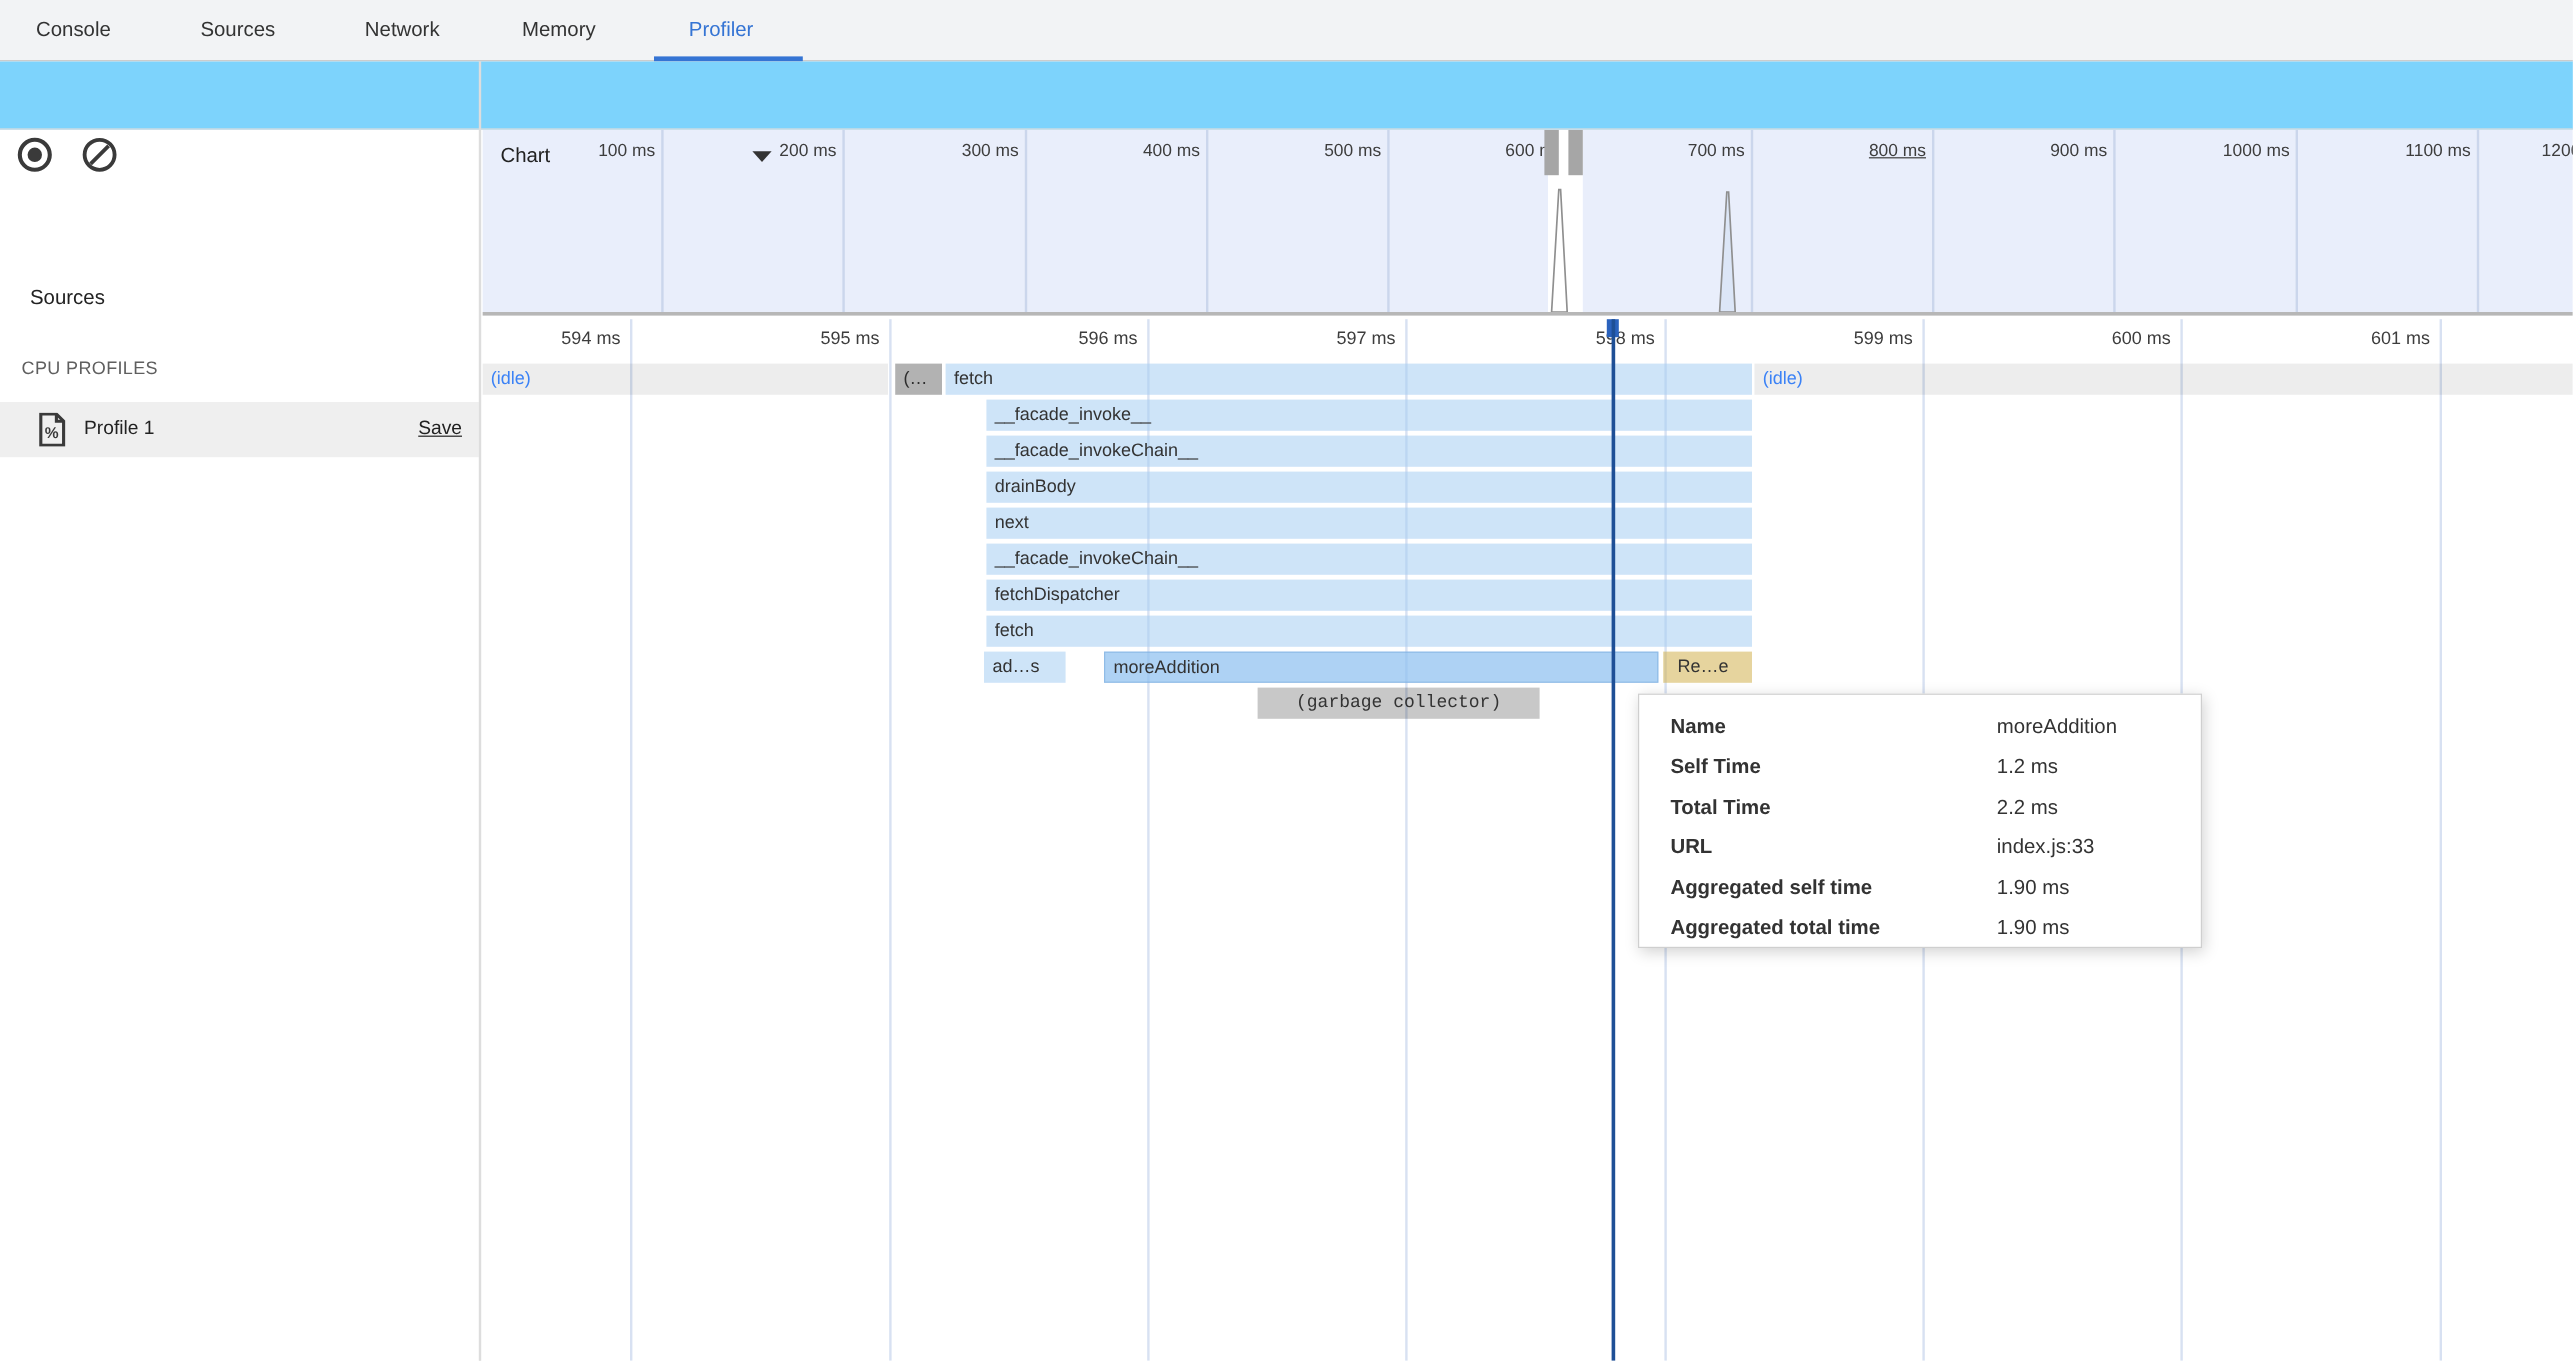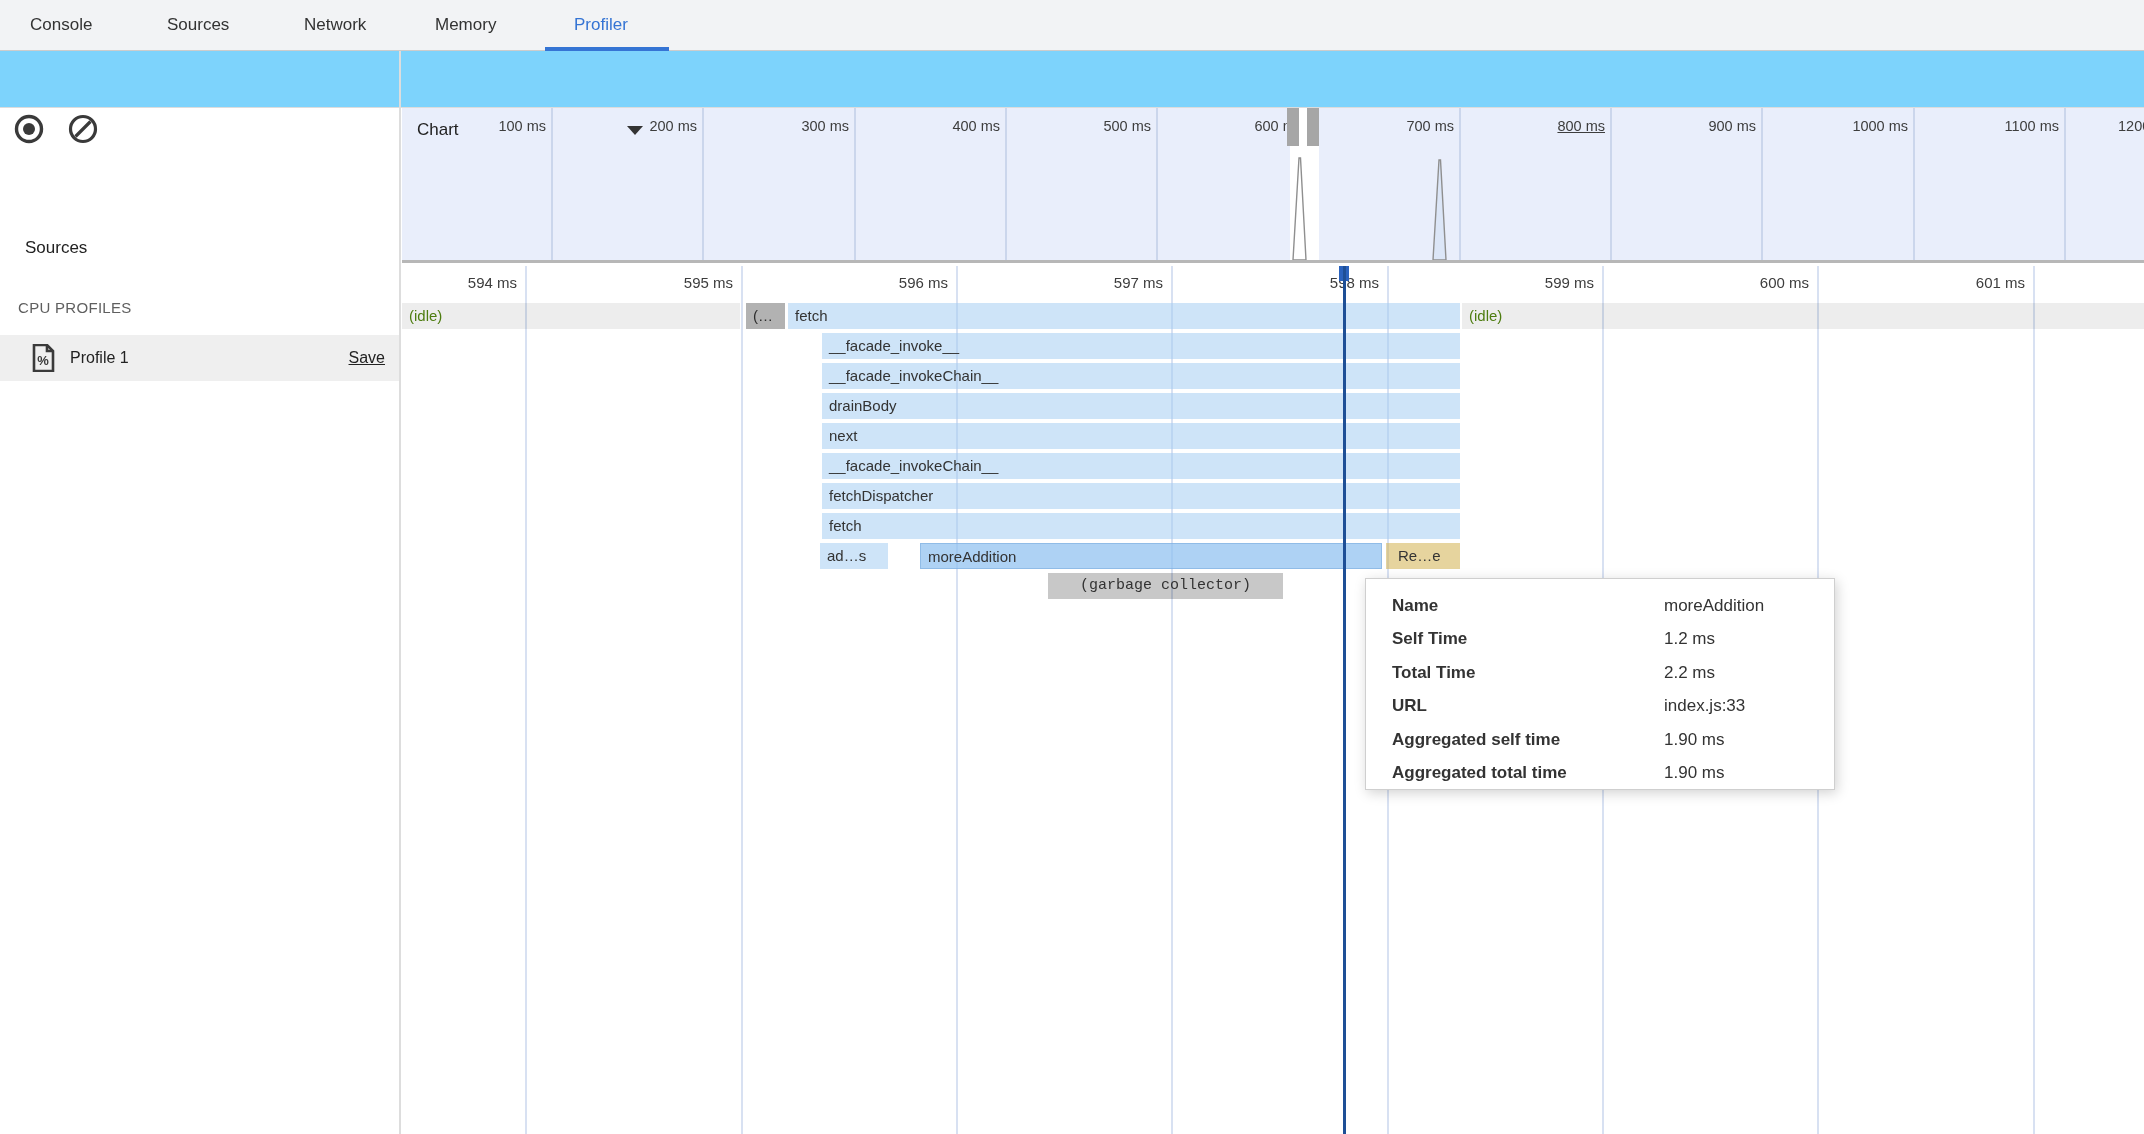--- a/index.html
+++ b/index.html
@@ -51,21 +51,21 @@
 
   
   .fl-grid{position:absolute;top:158px;width:2px;height:868px;background:#d8e1f2;}
   .ruler-label{position:absolute;top:166px;font-size:15px;color:#3d3d3d;white-space:nowrap;}
 
   
   .bar{position:absolute;height:26px;line-height:26px;font-size:15px;color:#333;
        padding-left:7px;box-sizing:border-box;white-space:nowrap;overflow:hidden;cursor:default;z-index:2;}
   .bar.call{background:rgba(166,205,243,0.55);}
   .bar.hover{background:rgba(143,192,240,0.72);border:1px solid rgba(120,170,220,0.55);}
-  .bar.idle{background:rgba(0,0,0,0.072);color:#4d7c0f;}
+  .bar.idle{background:rgba(0,0,0,0.072);color:#3b82f6;}
   .bar.sys{background:rgba(0,0,0,0.30);color:#2d2d2d;}
   .bar.gc{background:rgba(0,0,0,0.215);text-align:center;padding-left:0;}
   .bar.tan{background:rgba(209,176,78,0.55);}
 
   
   .cursor-line{position:absolute;left:941px;top:158px;width:3px;height:868px;background:#1e4f96;z-index:5;}
   .cursor-tick{position:absolute;left:937px;top:158px;width:10px;height:15px;background:#2a62bd;z-index:5;}
 
   
   .tooltip{position:absolute;left:963px;top:470px;width:470px;height:212px;background:#fff;

